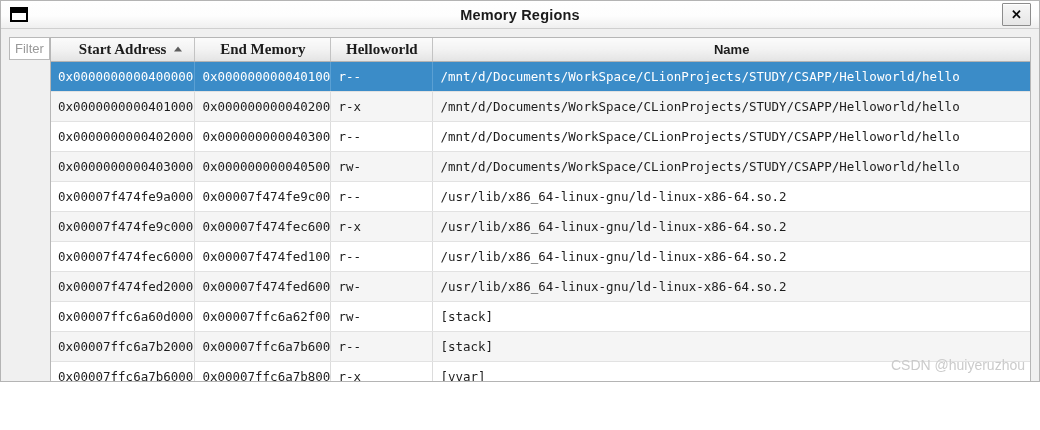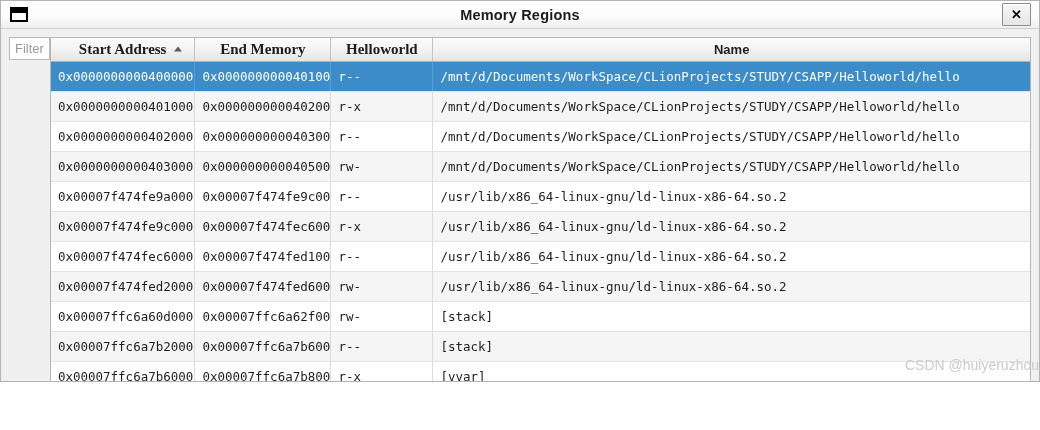--- a/index.html
+++ b/index.html
@@ -186,21 +186,21 @@
     text-overflow: clip;
     box-sizing: border-box;
     vertical-align: middle;
     cursor: default;
   }
   tbody td.name-cell { border-right: none; margin-left: 12px; }
 
   
   .watermark {
     position: absolute;
-    right: 0;
+    right: 14px;
     bottom: 8px;
     font-family: "Liberation Sans", sans-serif;
     font-size: 14px;
     color: #cbcbcb;
     pointer-events: none;
     white-space: nowrap;
     z-index: 5;
   }
 </style>
 </head>

